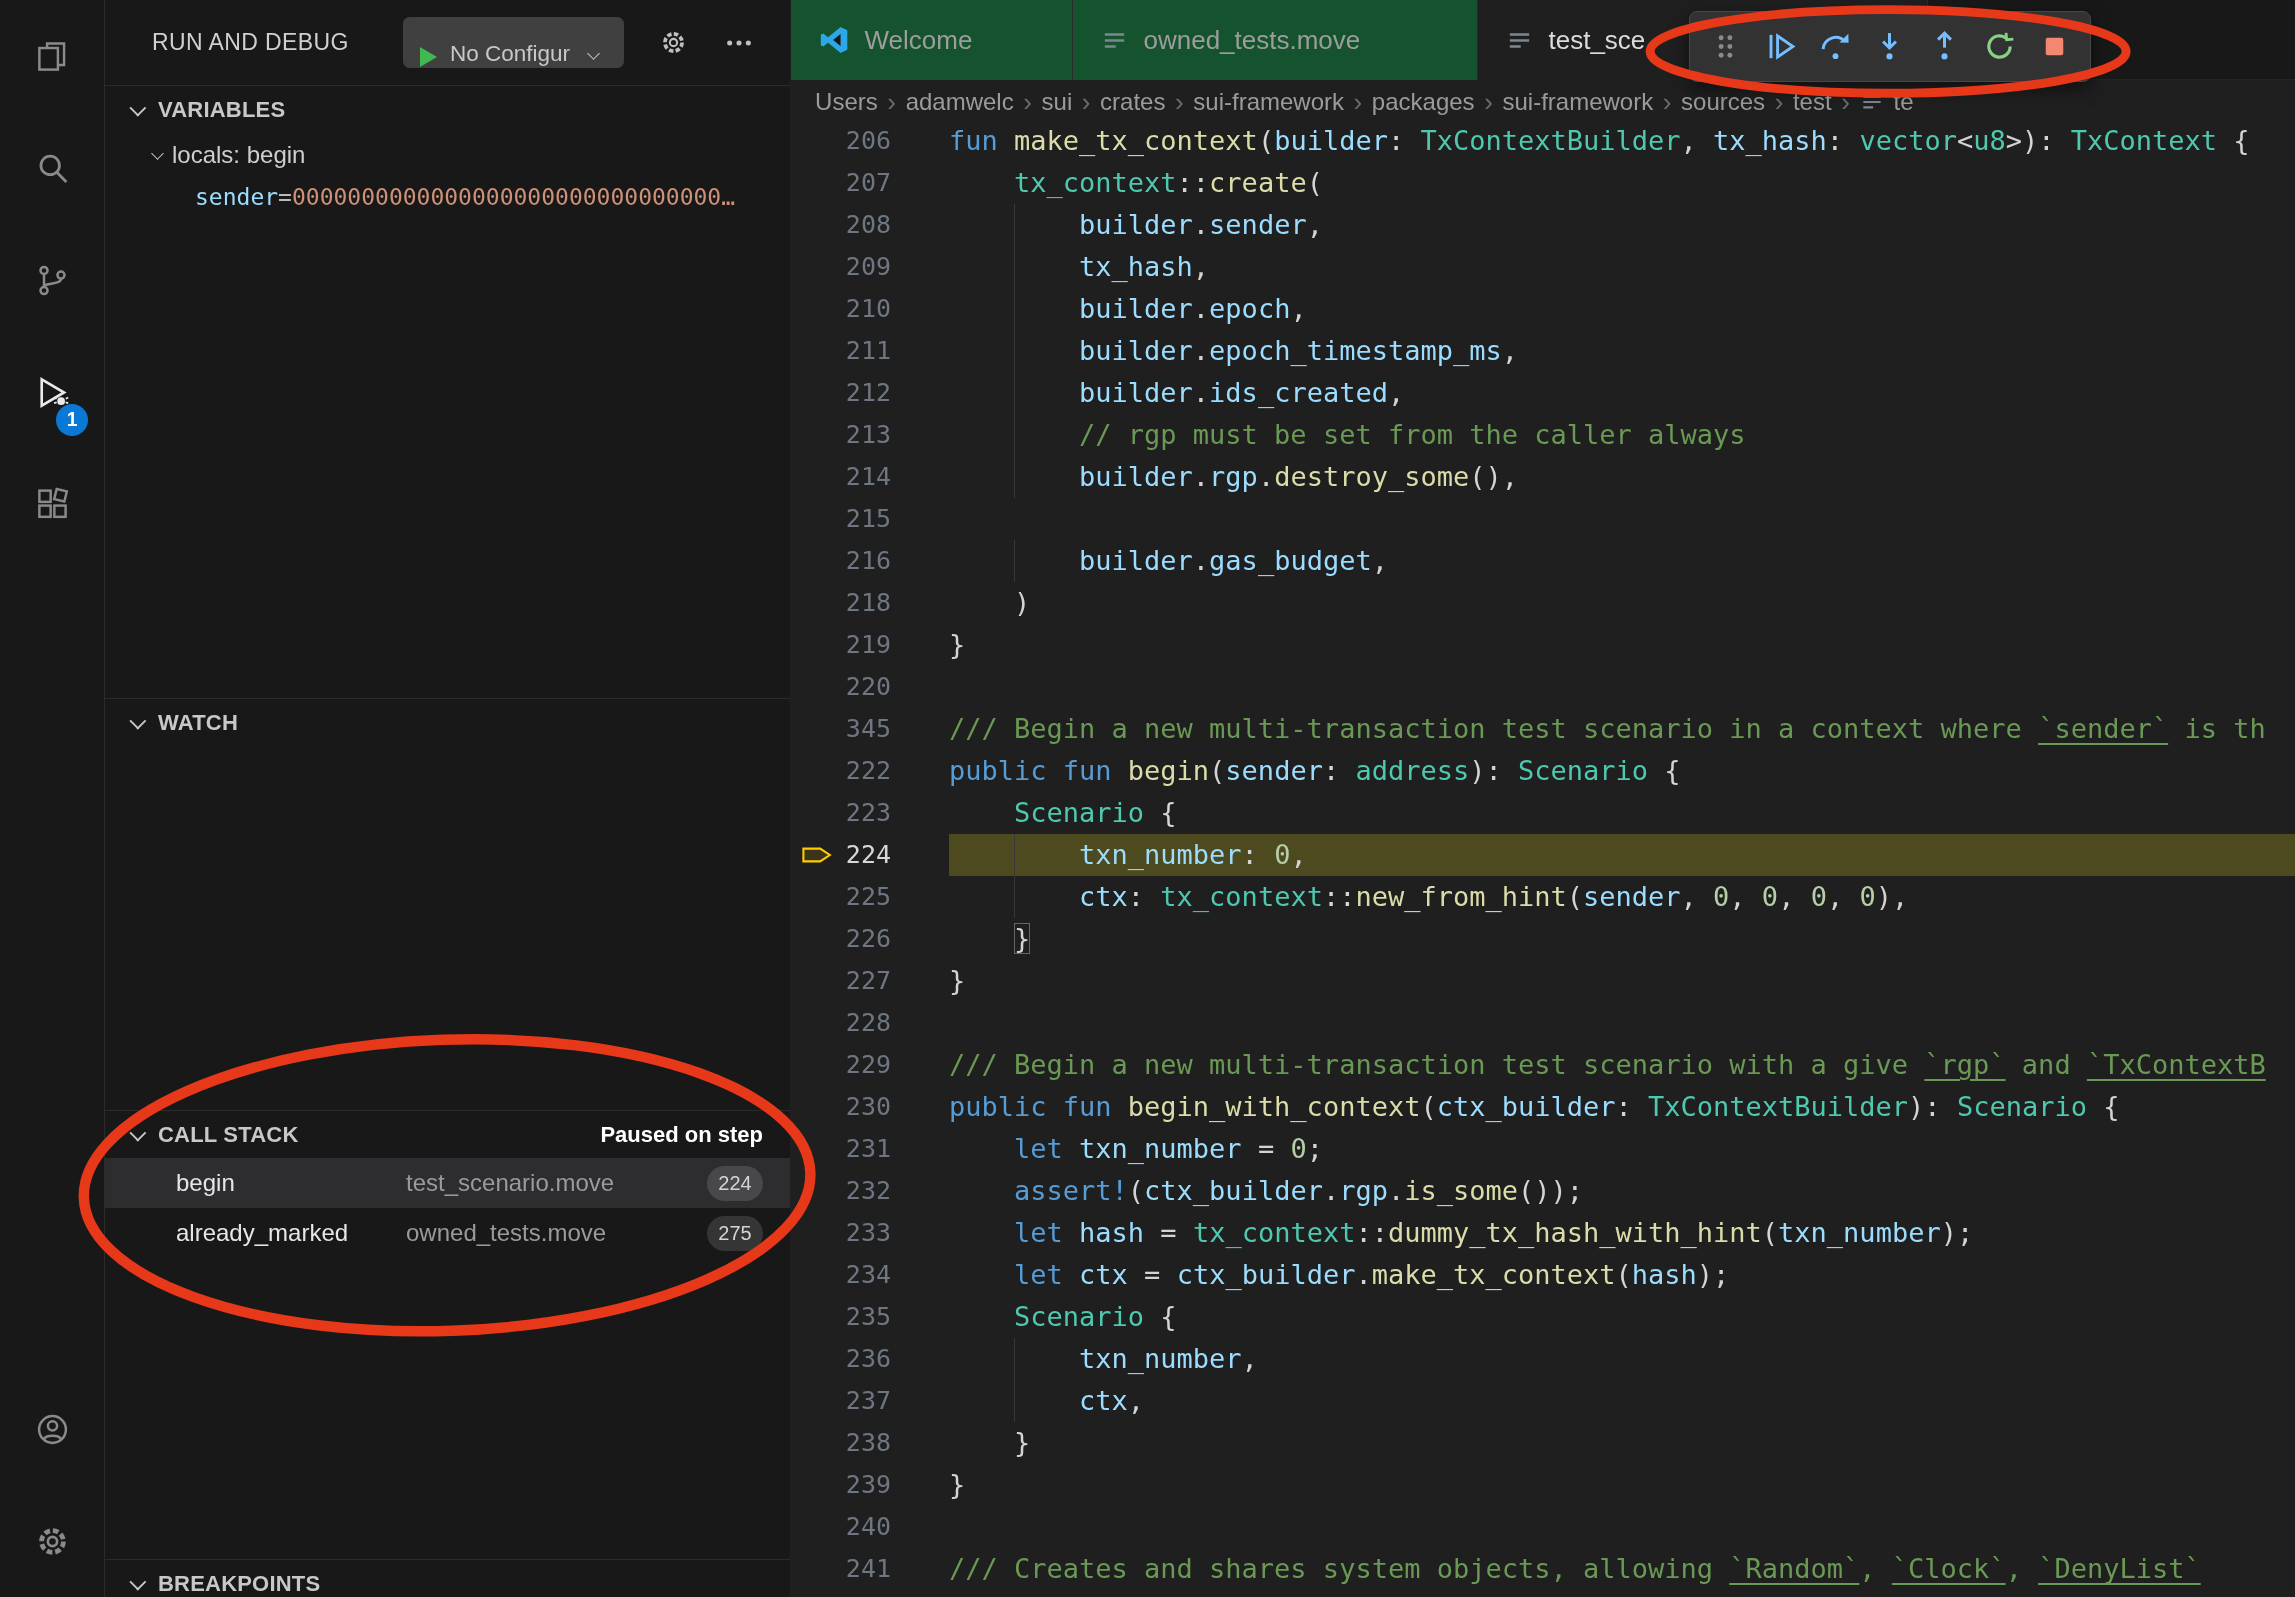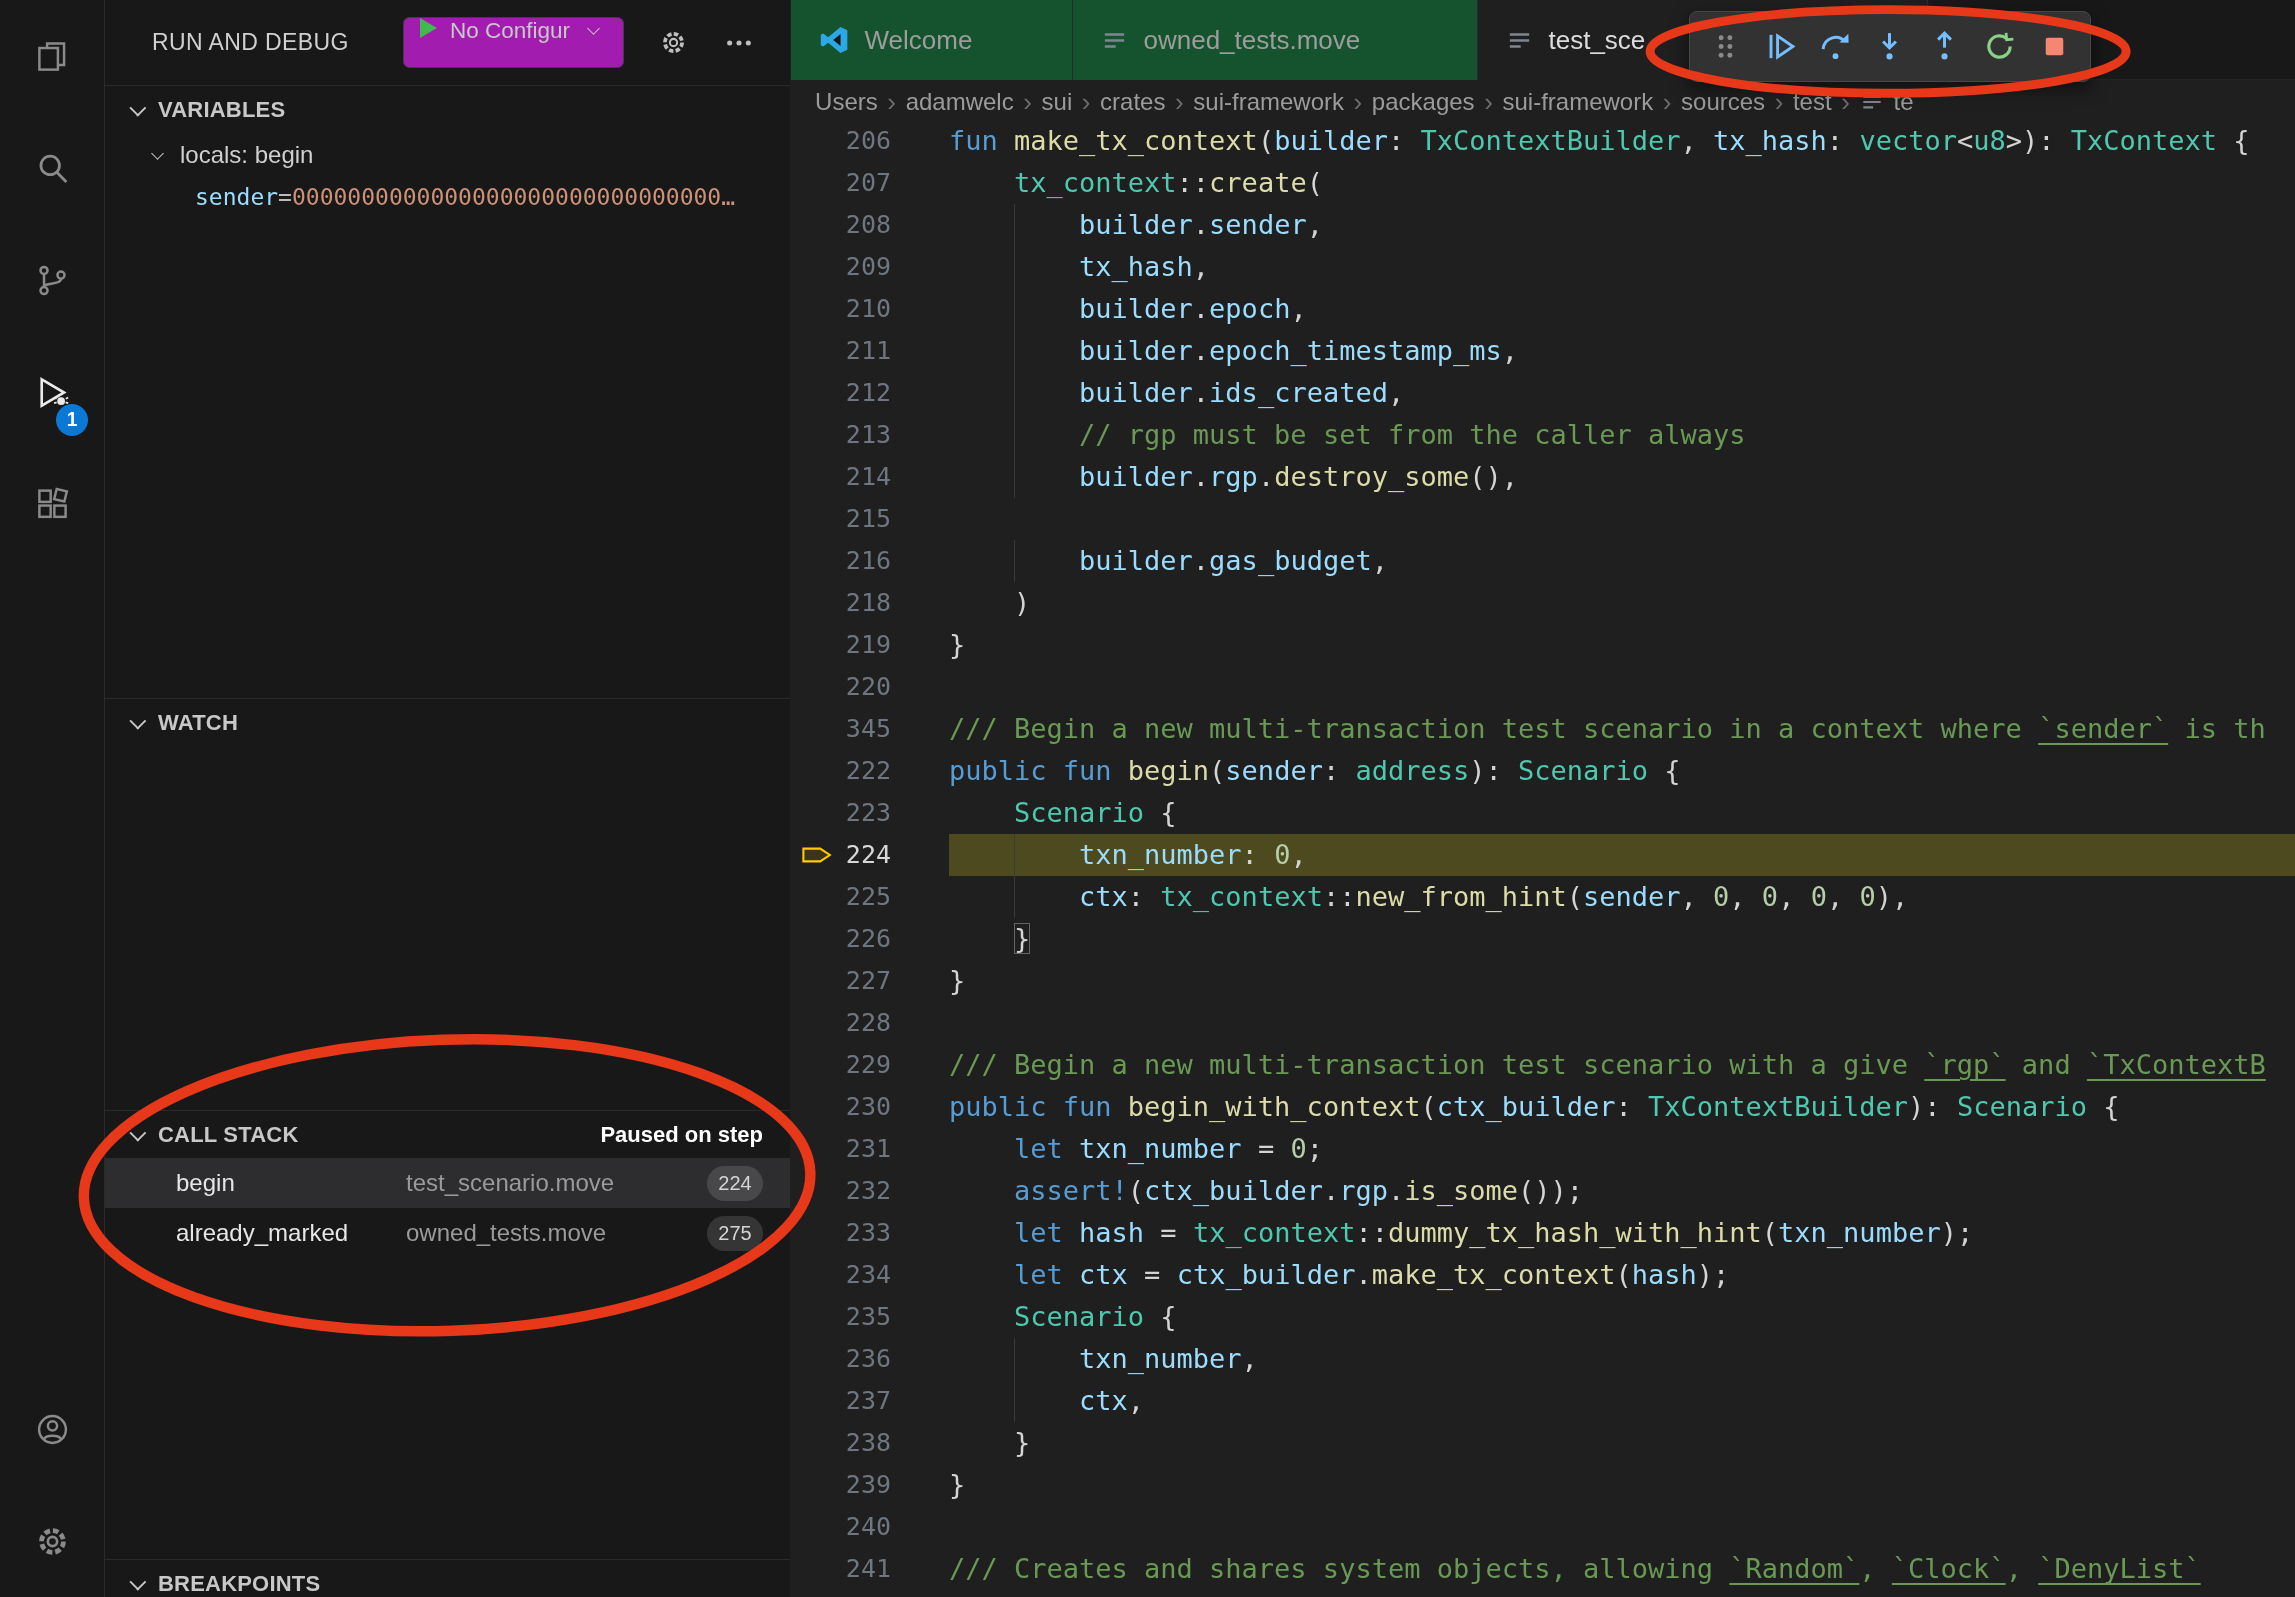--- a/index.html
+++ b/index.html
@@ -11,35 +11,35 @@
 .ab-group{display:flex;flex-direction:column}
 .ab-item{width:105px;height:112px;display:flex;align-items:center;justify-content:center;position:relative;color:#8a8a8a;cursor:pointer}
 .ab-item.active{color:#eaeaea}
 .ab-badge{position:absolute;left:56px;top:68px;min-width:32px;height:32px;padding:0 4.8px;border-radius:16px;background:var(--badge-blue);color:#fff;font-size:19.3px;font-weight:700;display:flex;align-items:center;justify-content:center}
 .icon{display:inline-flex;flex:none}
 
 
 .sidebar{position:absolute;left:105px;top:0;bottom:0;width:685px;background:#181818;z-index:4}
 .sidebar-header{height:85px;display:flex;align-items:center;padding:0 35px 0 47px;gap:35px}
 .sidebar-title{font-size:23px;color:#d0d0d0;letter-spacing:0.4px;white-space:nowrap}
-.config-picker{margin-left:auto;height:51px;display:flex;align-items:flex-start;gap:13px;background:#a21caf;border:0.8px solid #3f3f3f;border-radius:6.4px;padding:0 16px;color:#c8c8c8;font-size:22.5px;white-space:nowrap;cursor:pointer}
+.config-picker{margin-left:auto;height:51px;display:flex;align-items:flex-end;gap:13px;background:#404040;border:0.8px solid #3f3f3f;border-radius:6.4px;padding:0 16px;color:#c8c8c8;font-size:22.5px;white-space:nowrap;cursor:pointer}
 .play-tri{width:0;height:0;border-left:17.7px solid var(--play-green);border-top:10.5px solid transparent;border-bottom:10.5px solid transparent}
 .hdr-icon{color:#bfbfbf;display:flex;cursor:pointer}
 .chev{width:24px;height:24px;flex:none;position:relative}
 .chev::before{content:"";position:absolute;left:6.4px;top:4.8px;width:9.7px;height:9.7px;border-right:2.1px solid #c8c8c8;border-bottom:2.1px solid #c8c8c8;transform:rotate(45deg)}
 .chev.sm::before{width:8px;height:8px;border-width:1.8px;top:6.4px}
 .sec{position:absolute;left:0;right:0;border-top:0.8px solid #2b2b2b}
 .sec-variables{top:85px;height:613px}
 .sec-watch{top:698px;height:412px}
 .sec-callstack{top:1110px;height:449px}
 .sec-breakpoints{top:1559px;bottom:0}
 .sec-header{height:47px;display:flex;align-items:center;gap:8px;padding:0 27px 0 21px;cursor:pointer}
 .sec-title{font-weight:700;font-size:22px;color:#c8c8c8;letter-spacing:0.2px}
 .cs-status{margin-left:auto;font-weight:700;font-size:22px;color:#fff}
-.scope-row{height:43px;display:flex;align-items:center;gap:9px;padding-left:42px;font-size:24px;color:#cfcfcf;cursor:pointer}
+.scope-row{height:43px;display:flex;align-items:center;gap:1px;padding-left:42px;font-size:24px;color:#cfcfcf;cursor:pointer}
 .var-row{height:42px;display:flex;align-items:center;padding-left:90px;font-family:"DejaVu Sans Mono",monospace;font-size:23px;cursor:pointer;white-space:nowrap;overflow:hidden}
 .var-name{color:var(--syn-variable)}
 .var-eq{color:#bbbbbb}
 .var-value{color:#ce9178}
 .frame{height:50px;display:flex;align-items:center;padding:0 27px 0 71px;font-size:24px;cursor:pointer}
 .frame.selected{background:#2d2d30}
 .frame-fn{color:#e6e6e6;width:230px;flex:none;overflow:hidden;white-space:nowrap}
 .frame-file{color:#9a9a9a;flex:1;white-space:nowrap;overflow:hidden}
 .frame-badge{flex:none;min-width:53px;height:35px;padding:0 11.3px;border-radius:17.7px;background:rgba(255,255,255,.13);color:#d4d4d4;font-size:20px;display:flex;align-items:center;justify-content:center}
 

